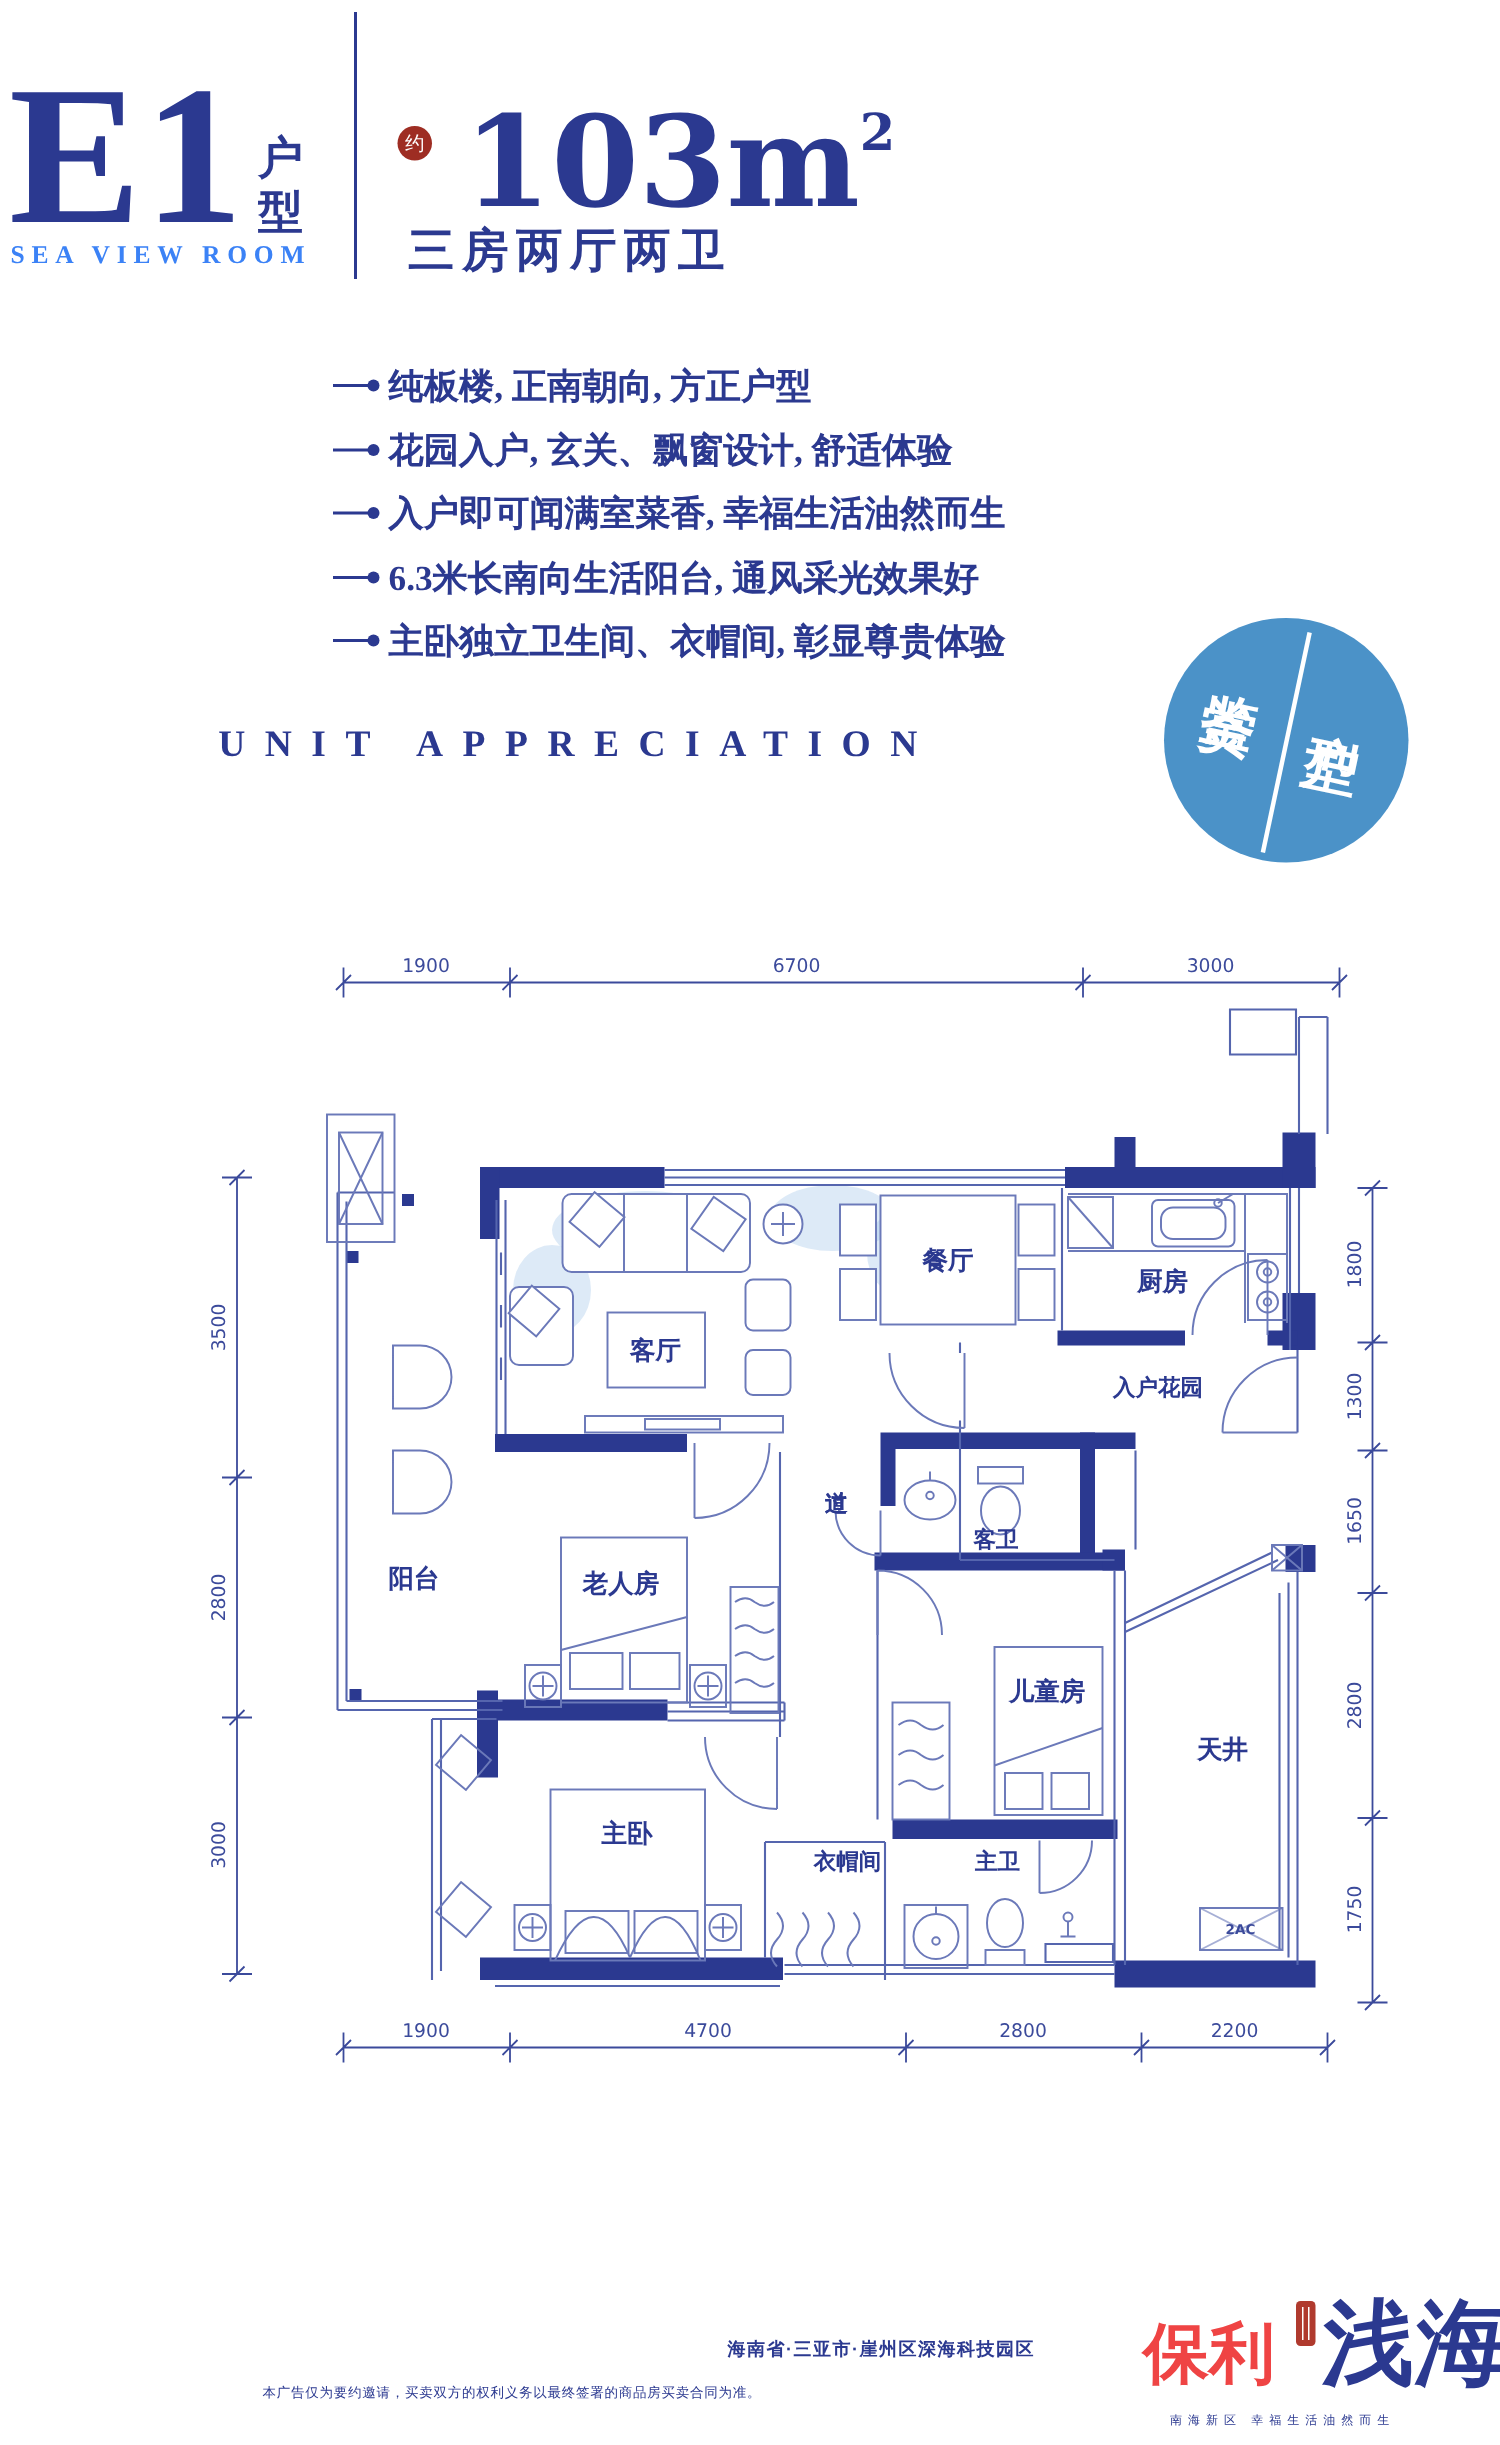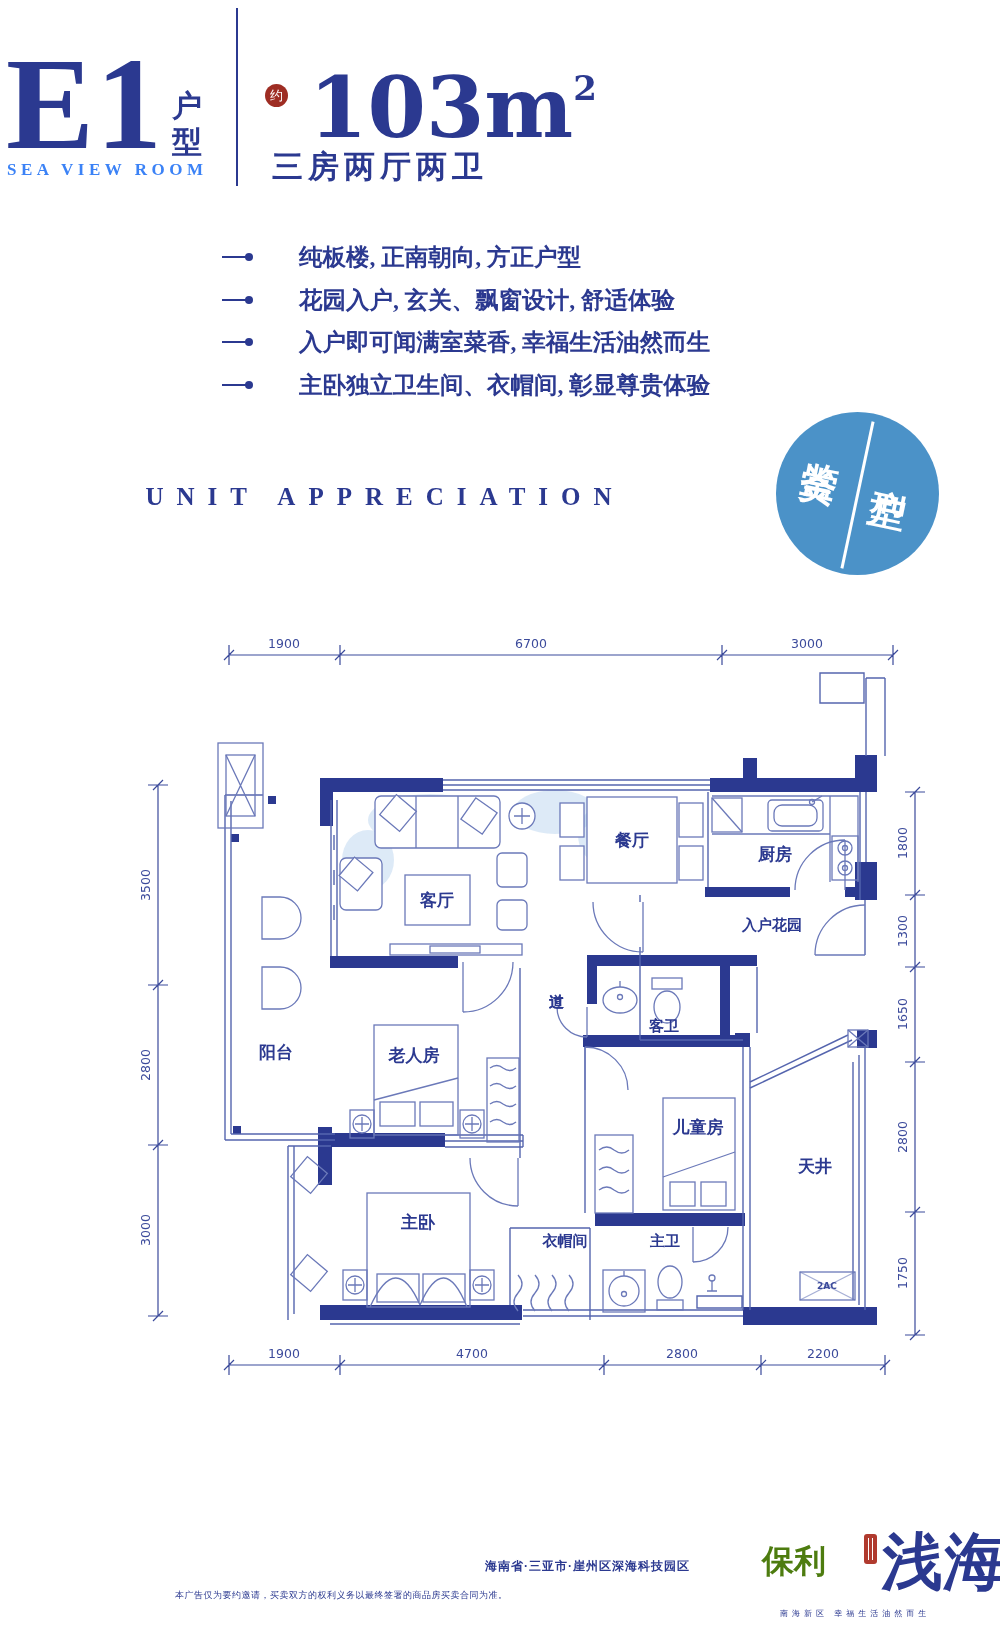--- a/index.html
+++ b/index.html
@@ -22,21 +22,21 @@
                    line-height:23px; font-family:"Liberation Serif", serif; }
   .area-num { left:291px; top:66px; color:#2b3990; font-family:"DejaVu Serif", serif;
               font-weight:bold; font-size:84px; line-height:1;margin-left:18px; }
   .area-num sup { font-size:34px; vertical-align:super; position:relative; top:-8px; }
   .layout-label { left:272px; top:146px; color:#2b3990; font-size:31px; font-weight:bold;
                   letter-spacing:5px; font-family:"Liberation Serif", serif; }
 
   
   .features { left:222px; top:236px; }
   .feat { display:flex; align-items:center; height:42.5px; color:#2b3990;
-          font-size:23.5px; font-family:"Liberation Serif", serif; font-weight:600;gap:40px; }
+          font-size:23.5px; font-family:"Liberation Serif", serif; font-weight:600; }
   .feat .arrow { position:relative; width:24px; height:2px; background:#2b3990;
                  margin-right:13px; flex:0 0 24px; }
   .feat .arrow::after { content:''; position:absolute; right:-7px; top:-3px;
                         width:8px; height:8px; border-radius:50%; background:#2b3990; }
 
   .section-en { left:0; top:483px; width:770px; text-align:center; color:#2b3990;
                 font-size:25px; letter-spacing:13px; font-weight:600;
                 font-family:"Liberation Serif", serif; }
 
   
@@ -62,21 +62,21 @@
   .furnN { stroke:#6b79b9; stroke-width:1.3; fill:none; }
   .dimln { stroke:#3b4a9b; stroke-width:1.2; fill:none; }
   .wash { fill:#8fb8e6; opacity:0.30; }
 
   
   .location { left:175px; top:1558px; width:825px; text-align:center; color:#2b3990;
               font-size:12px; font-weight:bold; letter-spacing:1px; }
   .disclaimer { left:175px; top:1589px; width:825px; text-align:left; color:#2b3990;
                 font-size:9px; letter-spacing:0.5px; }
   .brand { left:762px; top:1520px; width:238px; height:100px; }
-  .brand-left { position:absolute; left:0; top:20px; color:#4d7c0f; font-size:32px;
+  .brand-left { position:absolute; left:0; top:20px; color:#ef4444; font-size:44px;
                 font-weight:bold; font-family:"DejaVu Serif", serif; }
   .brand-seal { position:absolute; left:102px; top:14px; width:13px; height:30px;
                 background:#b03a2e; border-radius:3px; }
   .brand-seal i { position:absolute; top:4px; width:1px; height:22px; background:#fff; display:block; }
   .brand-right { position:absolute; left:120px; top:0px; color:#2b3990; font-size:62px;
                  font-weight:bold; font-family:"DejaVu Serif", serif; transform:skewX(-4deg);
                  white-space:nowrap; }
   .brand-tagline { position:absolute; left:18px; top:88px; color:#2b3990; font-size:8px;
                    letter-spacing:4px; white-space:nowrap; }
 </style>
@@ -97,20 +97,24 @@
       <span class="arrow"></span>
       <span>纯板楼, 正南朝向, 方正户型</span>
     </div>
   <div class="feat">
       <span class="arrow"></span>
       <span>花园入户, 玄关、飘窗设计, 舒适体验</span>
     </div>
   <div class="feat">
       <span class="arrow"></span>
       <span>入户即可闻满室菜香, 幸福生活油然而生</span>
+    </div>
+  <div class="feat">
+      <span class="arrow"></span>
+      <span>6.3米长南向生活阳台, 通风采光效果好</span>
     </div>
   <div class="feat">
       <span class="arrow"></span>
       <span>主卧独立卫生间、衣帽间, 彰显尊贵体验</span>
     </div>
 </div>
 
 <div class="abs section-en">UNIT APPRECIATION</div>
 
 <div class="abs badge">

